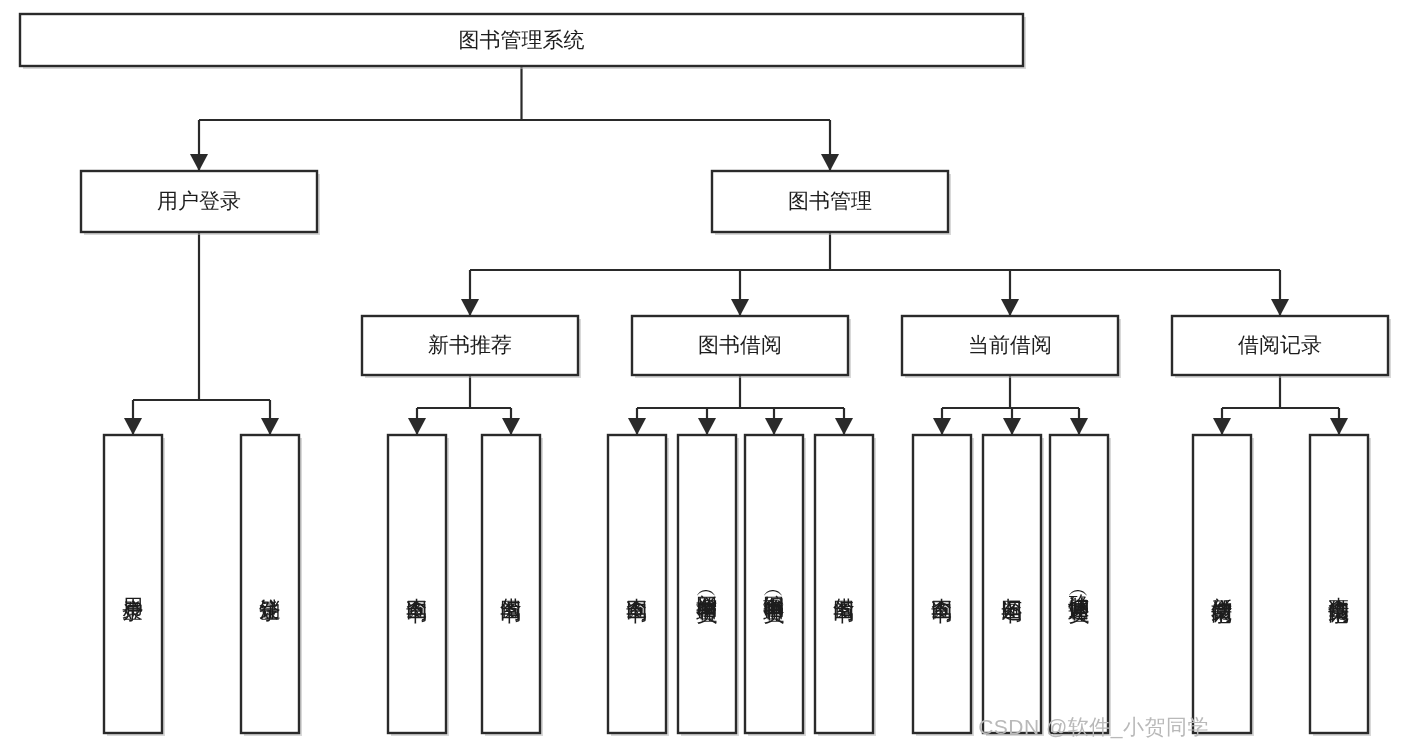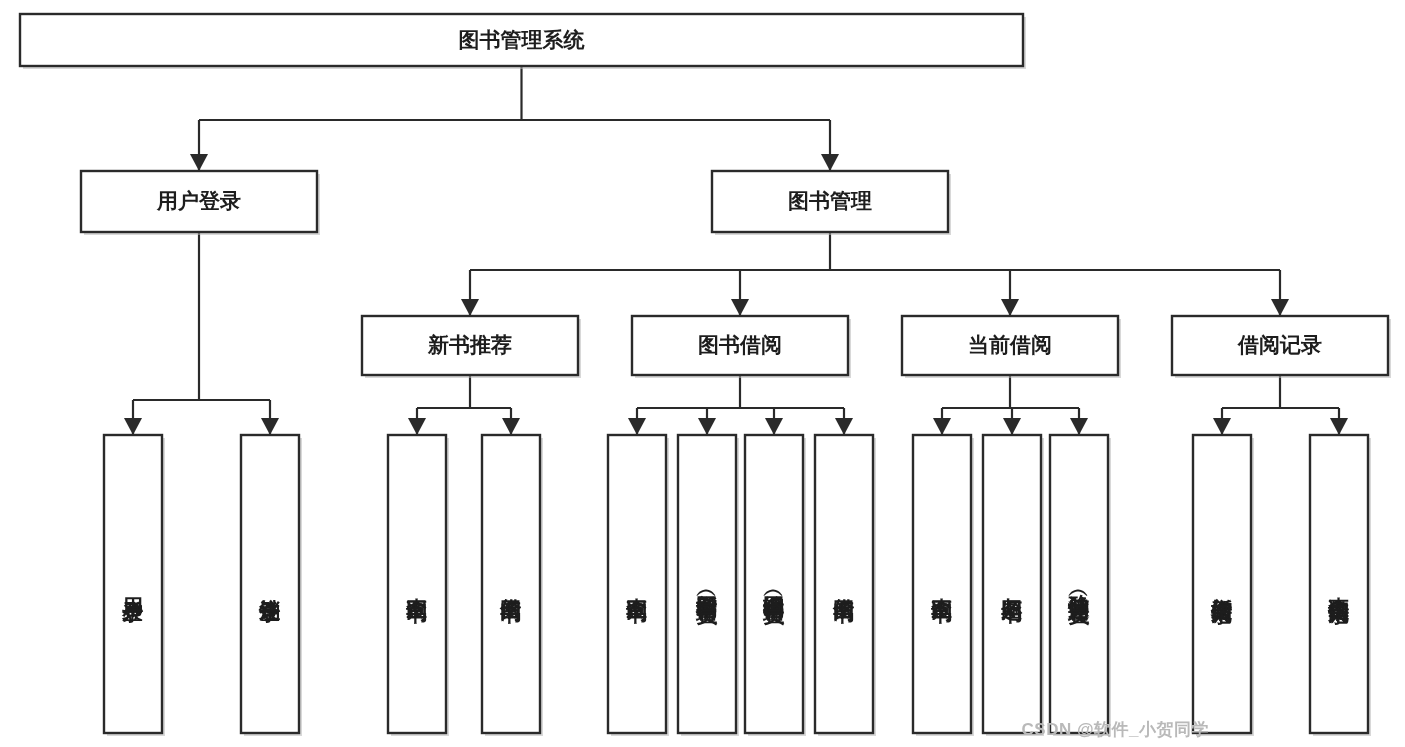--- a/index.html
+++ b/index.html
@@ -13,21 +13,20 @@
     font-family: "Liberation Sans", "DejaVu Sans", sans-serif;
     overflow: hidden;
     position: relative;
   }
   #diagram-root {
     position: absolute;
     left: 0;
     top: 0;
     width: 1219px;
     height: 747px;
-    font-weight: bold;
   }
   svg.diagram-canvas {
     display: block;
     width: 1405px;
     height: 747px;
   }
   .node-box {
     fill: #ffffff;
     stroke: #2a2a2a;
     stroke-width: 2.4;
@@ -63,21 +62,21 @@
     line-height: 1.32;
     color: #1d1d1d;
     letter-spacing: 1.5px;
     white-space: nowrap;
     pointer-events: none;
   }
   .watermark {
     position: absolute;
     right: 10px;
     bottom: 6px;
-    font-size: 17px;
+    font-size: 21px;
     color: #b9b9b9;
     letter-spacing: 0.5px;
     white-space: nowrap;
     font-family: "Liberation Sans", "DejaVu Sans", sans-serif;
   }
 </style>
 </head>
 <body>
 
 <div id="diagram-root">

